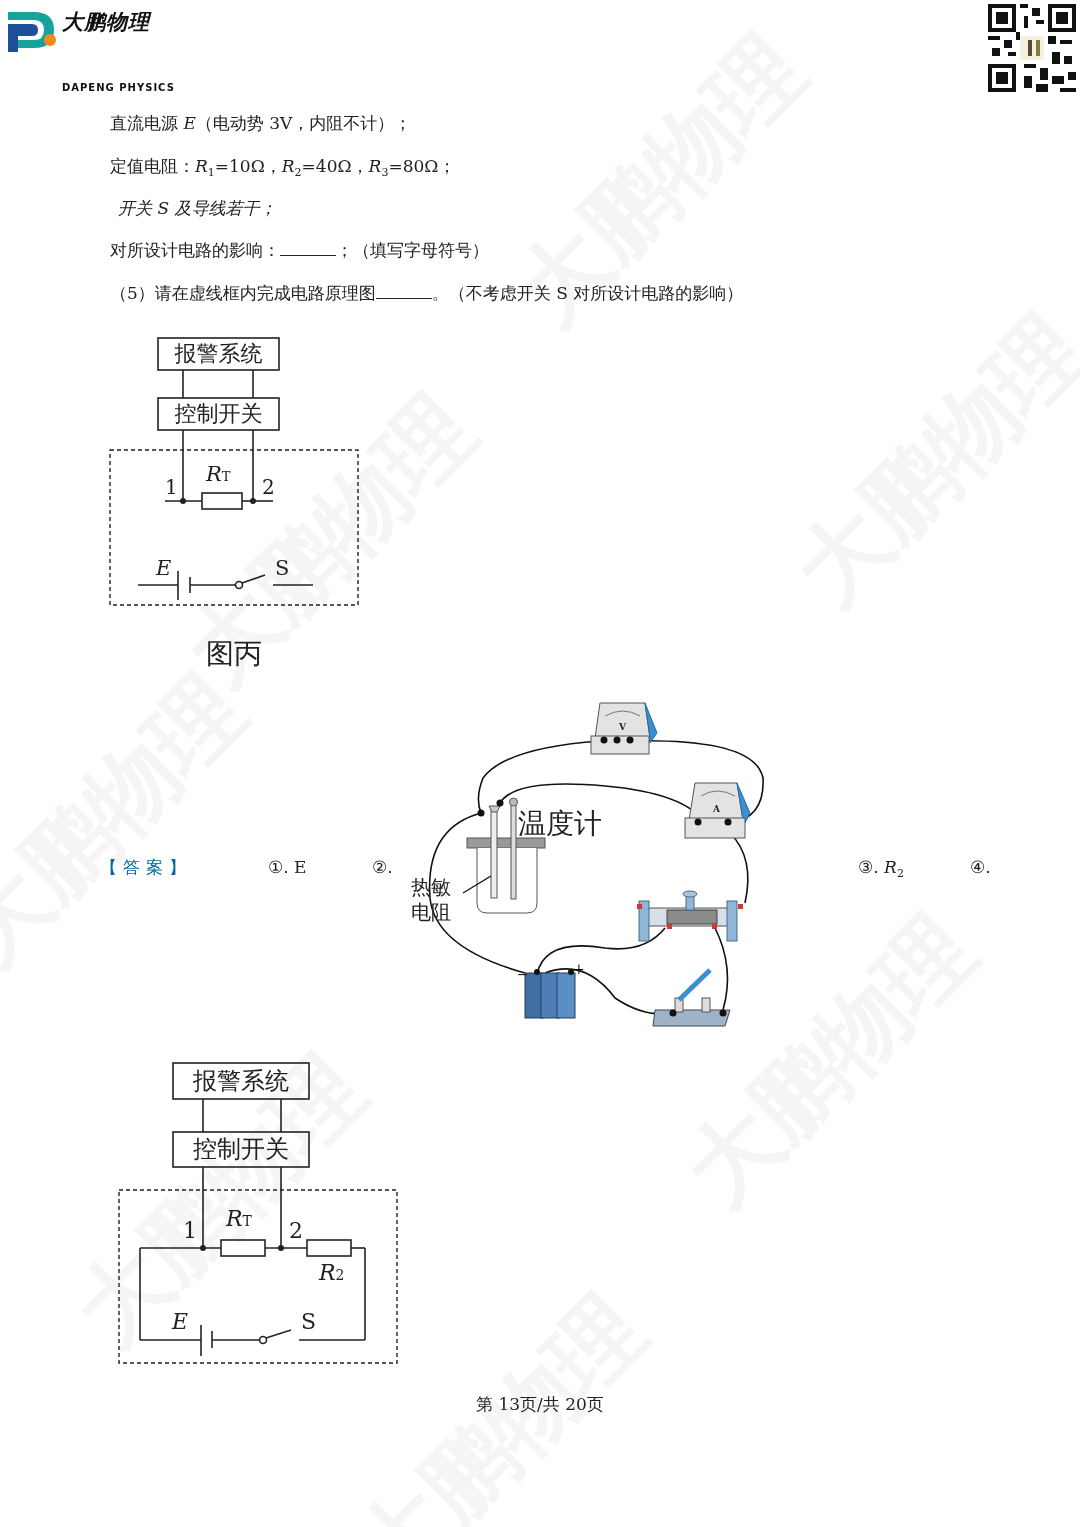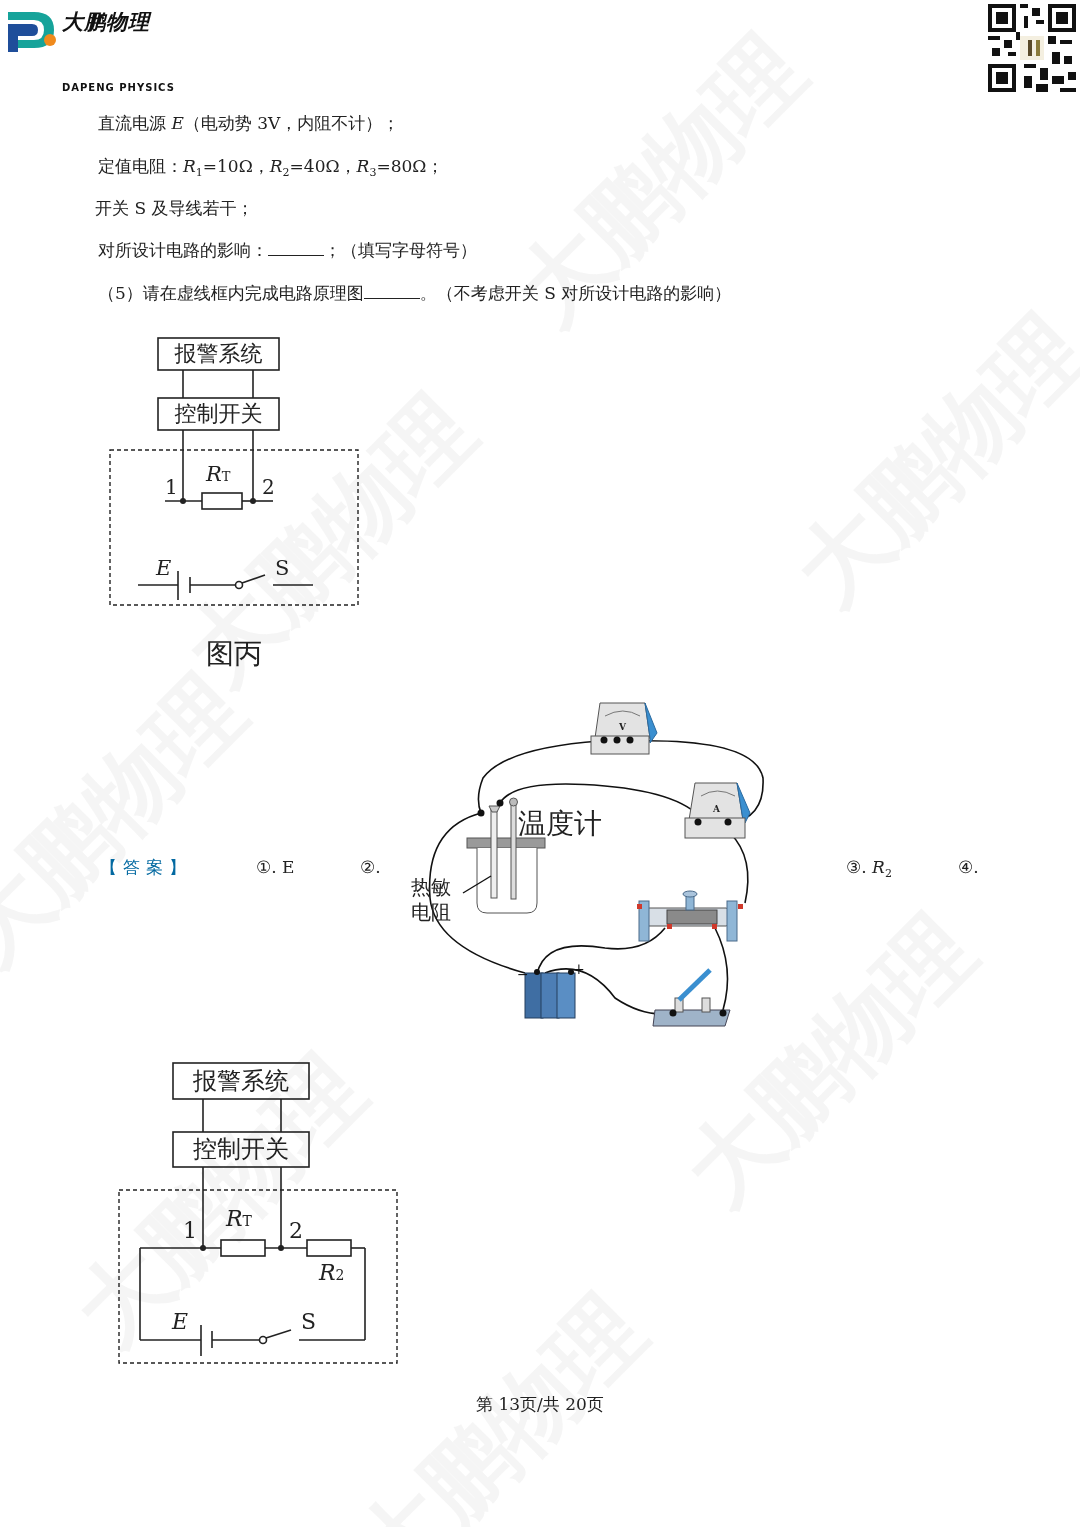--- a/index.html
+++ b/index.html
@@ -3,21 +3,21 @@
 <meta charset="utf-8">
 <style>
   html, body { margin:0; padding:0; background:#fff; }
   body { width:1080px; height:1527px; position:relative; overflow:hidden;
          font-family:"DejaVu Serif","Liberation Serif",serif; color:#222; }
   .abs { position:absolute; }
   .logo { left:4px; top:6px; width:170px; height:48px; }
   .logo-title { left:62px; top:8px; font-family:"DejaVu Sans",sans-serif; font-weight:bold; font-style:italic; font-size:21px; color:#111; letter-spacing:1px; }
   .logo-sub { left:62px; top:34px; font-family:"DejaVu Sans",sans-serif; font-weight:bold; font-size:10px; color:#111; letter-spacing:1px;margin-top:48px; }
   .qr { left:988px; top:4px; width:88px; height:88px; }
-  .line { font-size:17px; line-height:22px; white-space:nowrap; }
+  .line { font-size:17px; line-height:22px; white-space:nowrap;margin-left:12px; }
   .it { font-style:italic; }
   .blank { display:inline-block; border-bottom:1px solid #222; width:56px; height:16px; vertical-align:baseline; }
   .answer-tag { color:#0369a1; font-size:17px; letter-spacing:6px; }
   .watermark { color:rgba(200,200,200,0.18); font-family:"DejaVu Sans",sans-serif; font-weight:bold; font-size:90px; transform:rotate(-45deg); white-space:nowrap; pointer-events:none; }
   .footer { font-size:17px; }
 </style>
 </head>
 <body>
 
 <div class="abs watermark" style="left:480px;top:120px;">大鹏物理</div>
@@ -77,21 +77,21 @@
       <rect x="12" y="9" width="1" height="4" fill="#8a7a3a"></rect>
   </svg>
 </div>
 
 <div class="abs line" style="left:98px;top:112px;">
   <span>直流电源 </span><span class="it">E</span><span>（电动势 3V，内阻不计）；</span>
 </div>
 <div class="abs line" style="left:98px;top:155px;">
   <span>定值电阻：</span><span class="it">R</span><sub style="font-size:11px;">1</sub><span>=10Ω，</span><span class="it">R</span><sub style="font-size:11px;">2</sub><span>=40Ω，</span><span class="it">R</span><sub style="font-size:11px;">3</sub><span>=80Ω；</span>
 </div>
-<div class="abs line" style="left:95px;top:197px;">开关 S 及导线若干；</div>
+<div class="abs line" style="left:106px;top:197px;font-style:italic;">开关 S 及导线若干；</div>
 <div class="abs line" style="left:98px;top:239px;">
   <span>对所设计电路的影响：</span><span class="blank"></span><span>；（填写字母符号）</span>
 </div>
 <div class="abs line" style="left:98px;top:282px;">
   <span>（5）请在虚线框内完成电路原理图</span><span class="blank"></span><span>。（不考虑开关 S 对所设计电路的影响）</span>
 </div>
 
 <div class="abs" style="left:105px;top:335px;width:260px;height:340px;">
   <svg width="260" height="340" viewBox="0 0 260 340" style="position:absolute;left:0;top:0;">
     <g stroke="#222" stroke-width="1.6" fill="none">

